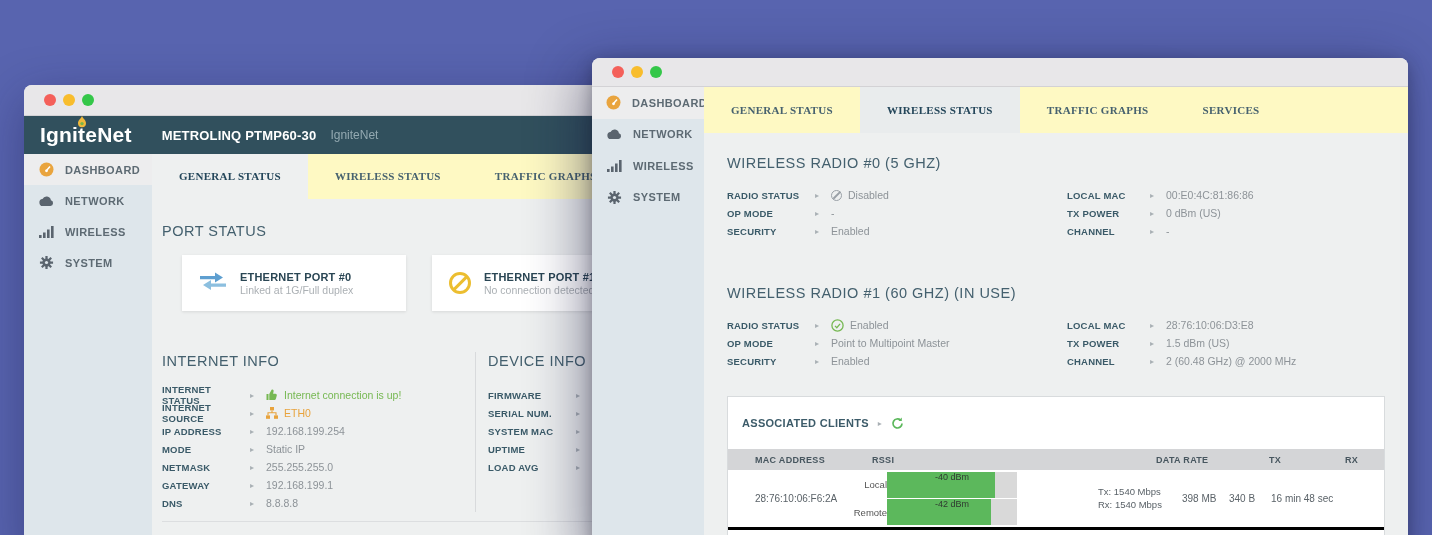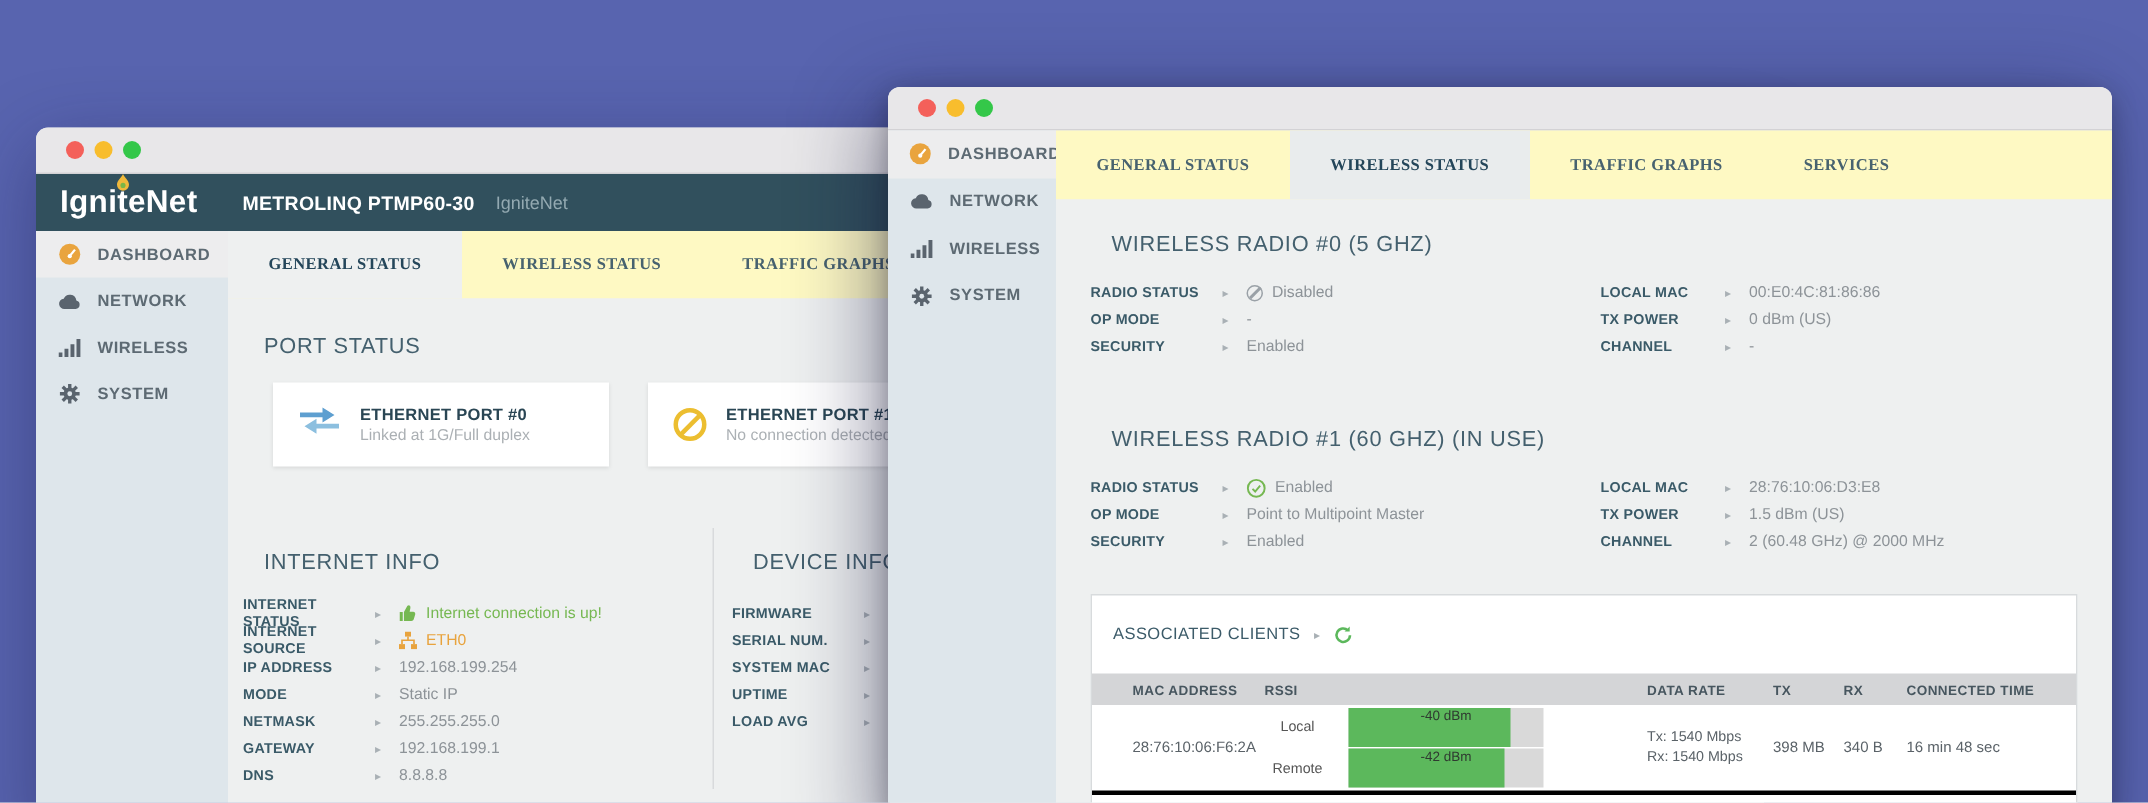--- a/index.html
+++ b/index.html
@@ -34,21 +34,21 @@
   .main{flex:1;display:flex;flex-direction:column;min-width:0;}
   .tabbar{background:#fef9c3;display:flex;flex:0 0 auto;font-family:Liberation Serif, serif;}
   .tab{line-height:45px;padding:0 27px;font-size:11px;font-weight:bold;letter-spacing:.3px;
        color:#47626f;cursor:pointer;white-space:nowrap;}
   .tab.active{color:#24465a;background:#eef0f0;}
   .fw .tab{line-height:46px;}
   .fw .tab.active{background:#e9eced;}
 
   .content{background:#eef0f0;flex:1;}
 
-  .h-section{font-size:14.5px;color:#44606e;letter-spacing:.5px;line-height:18px;margin:14px;font-weight:normal;}
+  .h-section{font-size:14.5px;color:#44606e;letter-spacing:.5px;line-height:18px;margin:0;font-weight:normal;}
 
   
   .kv{display:flex;align-items:center;height:18px;}
   .kv-l{font-size:9.5px;font-weight:bold;color:#3a5a68;letter-spacing:.2px;width:88px;flex:0 0 auto;}
   .kv-a{width:16px;flex:0 0 auto;color:#a9b0b5;font-size:8px;}
   .kv-a::before{content:"\25B8";}
   .kv-v{font-size:10.5px;color:#8d9398;white-space:nowrap;display:inline-flex;align-items:center;gap:6px;}
   .kv-v.green{color:#76b852;}
   .kv-v.orange{color:#e8a33d;}
 
@@ -81,30 +81,30 @@
   .rcol-l{width:340px;flex:0 0 auto;}
   .rcol-r{flex:1;}
   .rcol-r .kv-l{width:83px;}
 
   .circle-slash{width:9px;height:9px;border:1.5px solid #9aa1a7;border-radius:50%;position:relative;display:inline-block;}
   .circle-slash::after{content:"";position:absolute;left:3.7px;top:-0.5px;width:1.5px;height:10px;background:#9aa1a7;transform:rotate(45deg);}
 
   
   .panel{background:#fff;border:1px solid #d8dbdd;margin-top:26px;height:200px;box-sizing:border-box;}
   .panel-head{display:flex;align-items:center;height:52px;padding:0 14px;}
-  .panel-title{font-size:11px;font-weight:normal;color:#3c5b69;letter-spacing:.3px;}
+  .panel-title{font-size:11px;font-weight:bold;color:#3c5b69;letter-spacing:.3px;}
   .panel-head .kv-a{width:auto;margin:0 9px;}
   .tgrid{display:grid;grid-template-columns:88px 255px 84px 47px 42px 1fr;
          padding:0 14px 0 27px;align-items:center;}
-  .thead{background:#d4d5d7;height:21px;}
+  .thead{background:#d4d5d7;height:21px;gap:29px;}
   .th{font-size:9px;font-weight:bold;color:#47565f;letter-spacing:.3px;}
   .trow{min-height:42px;border-bottom:3px solid #000000;}
   .td{font-size:10px;color:#5a6268;}
   .rssi-line{display:flex;align-items:center;margin:1.5px 0;}
-  .rssi-label{width:44px;text-align:center;font-size:9.5px;color:#555;margin-right:12px;flex:0 0 auto;}
+  .rssi-label{width:44px;text-align:right;font-size:9.5px;color:#555;margin-right:0;flex:0 0 auto;}
   .bar{width:130px;height:26px;background:#d9d9d9;position:relative;flex:0 0 auto;}
   .bar-fill{position:absolute;left:0;top:0;bottom:0;background:#5cb85c;}
   .bar-text{position:absolute;inset:0;text-align:center;font-size:9px;line-height:11px;color:#2f3a30;z-index:1;}
   .drate div{font-size:9.5px;color:#5a6268;line-height:13px;}
 </style>
 </head>
 <body>
 
 <div class="stage">
 

